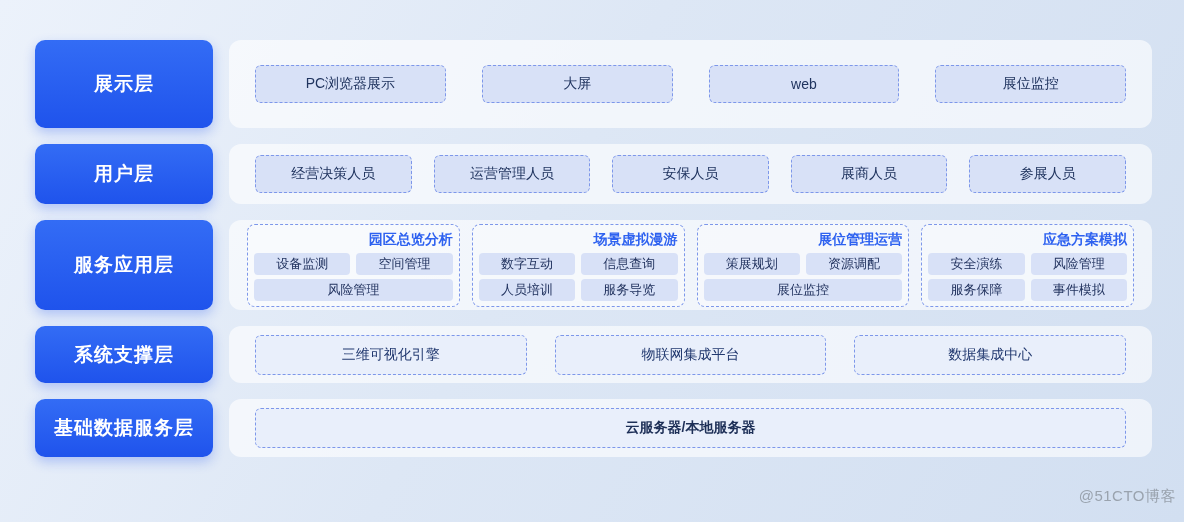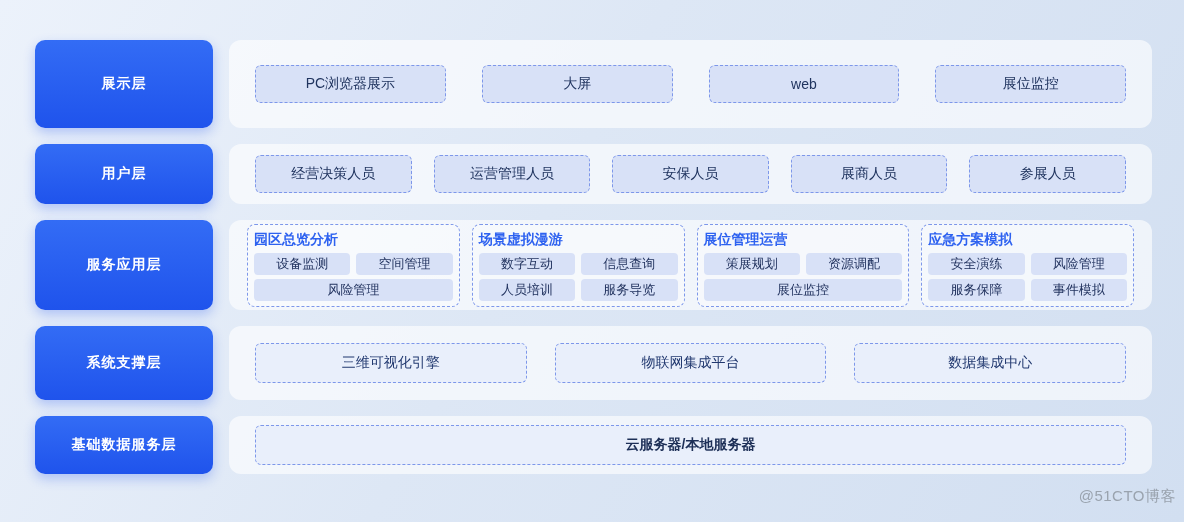--- a/index.html
+++ b/index.html
@@ -4,46 +4,46 @@
 <style>
   html,body{margin:0;padding:0;}
   .canvas{
     width:1184px;height:522px;position:relative;overflow:hidden;
     background:linear-gradient(120deg,#ecf2fb 0%,#dde7f5 45%,#d2dff1 100%);
     font-family:"Liberation Sans",sans-serif;
     box-sizing:border-box;
   }
   .stack{display:flex;flex-direction:column;gap:16px;padding:40px 32px 0 35px;}
   .row{display:flex;gap:16px;}
-  .h88{height:88px}.h84{height:60px}.h90{height:90px}.h57{height:74px}.h58{height:58px}
+  .h88{height:88px}.h84{height:60px}.h90{height:90px}.h57{height:57px}.h58{height:58px}
   .layer-label{
     flex:0 0 178px;border-radius:10px;
     background:linear-gradient(180deg,#336cf5,#1f53ec);
-    color:#ffffff;font-size:14px;font-weight:bold;letter-spacing:1px;
+    color:#ffffff;font-size:19px;font-weight:bold;letter-spacing:1px;
     display:flex;align-items:center;justify-content:center;
     box-shadow:0 5px 12px rgba(31,83,236,0.28);
   }
   .panel{
     flex:1;background:rgba(255,255,255,0.62);border-radius:12px;
     display:flex;align-items:center;padding:0 26px;box-sizing:border-box;
   }
   .p1{gap:36px}.p2{gap:22px}.p3{gap:12px;padding:0 18px}.p4{gap:28px}.p5{gap:0}
   .chip{
     flex:1;height:36px;display:flex;align-items:center;justify-content:center;
     background:#d8e1f7;border:1.6px dashed #7d97ea;border-radius:6px;
     font-size:14px;color:#20345f;white-space:nowrap;
   }
   .chip.support{background:#e9effb;height:38px;color:#21386f;}
   .chip.server{background:#e9effb;height:38px;font-weight:bold;color:#1d2f57;}
   .group{
     flex:1;border:1.6px dashed #7d97ea;border-radius:8px;
     padding:5px 6px;display:flex;flex-direction:column;gap:4px;
     background:rgba(255,255,255,0.35);box-sizing:border-box;
   }
-  .group-title{color:#2e62f0;font-weight:bold;font-size:14px;text-align:left;line-height:19px;}
+  .group-title{color:#2e62f0;font-weight:bold;font-size:14px;text-align:right;line-height:19px;}
   .group-row{display:flex;gap:6px;}
   .mini{
     flex:1;background:#d8e1f7;border-radius:4px;height:22px;
     display:flex;align-items:center;justify-content:center;
     font-size:13px;color:#22335f;white-space:nowrap;
   }
   .watermark{
     position:absolute;right:8px;bottom:16px;
     font-size:15px;color:#9aa3ae;letter-spacing:0.5px;
   }

